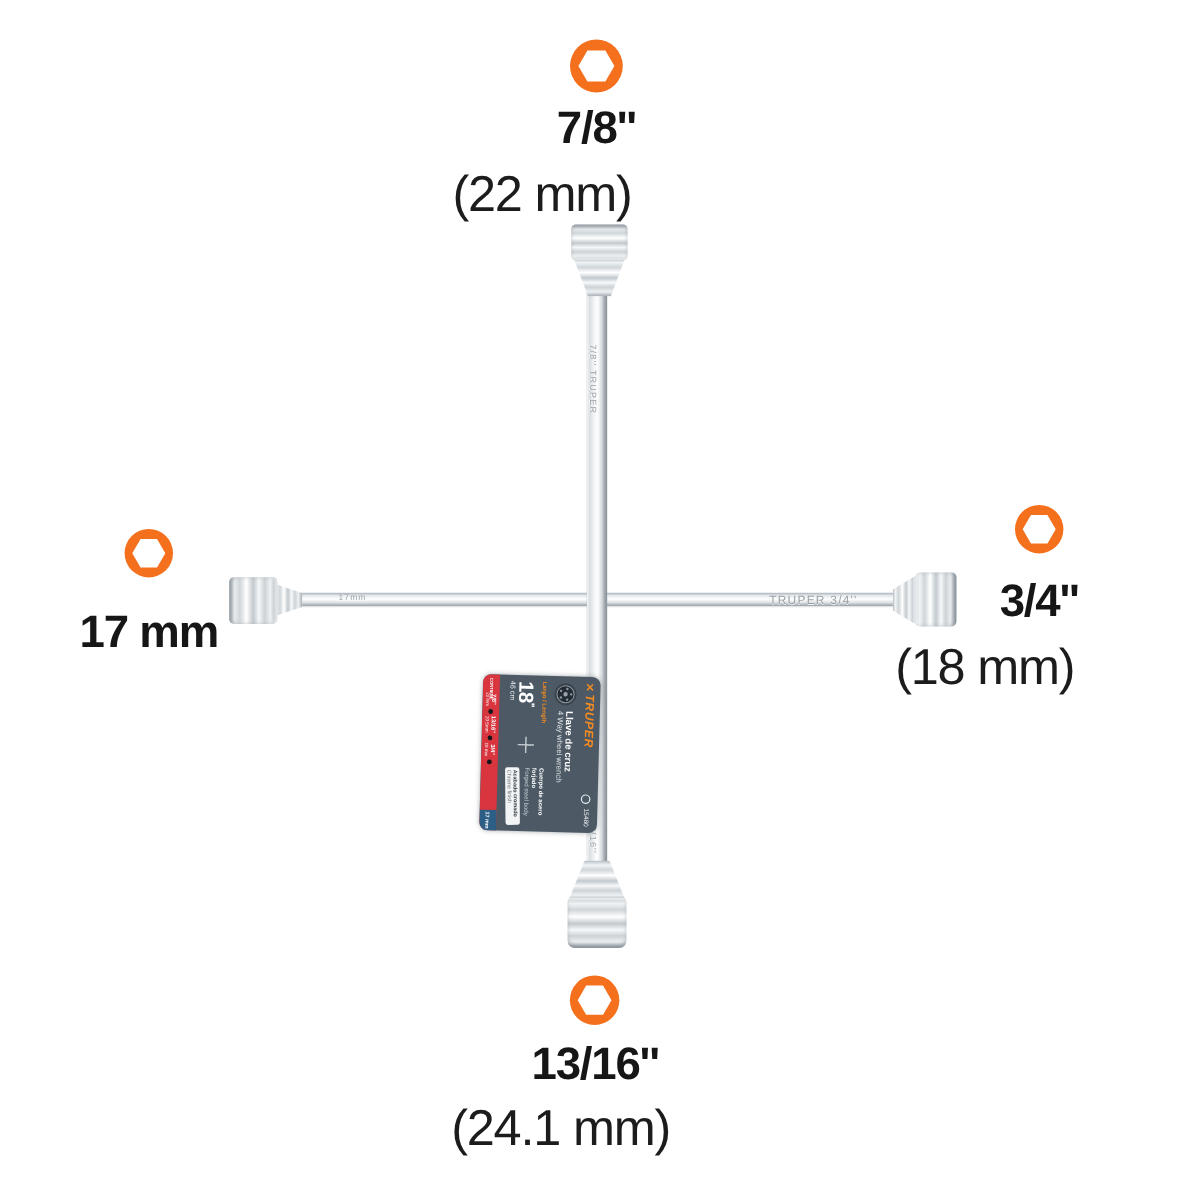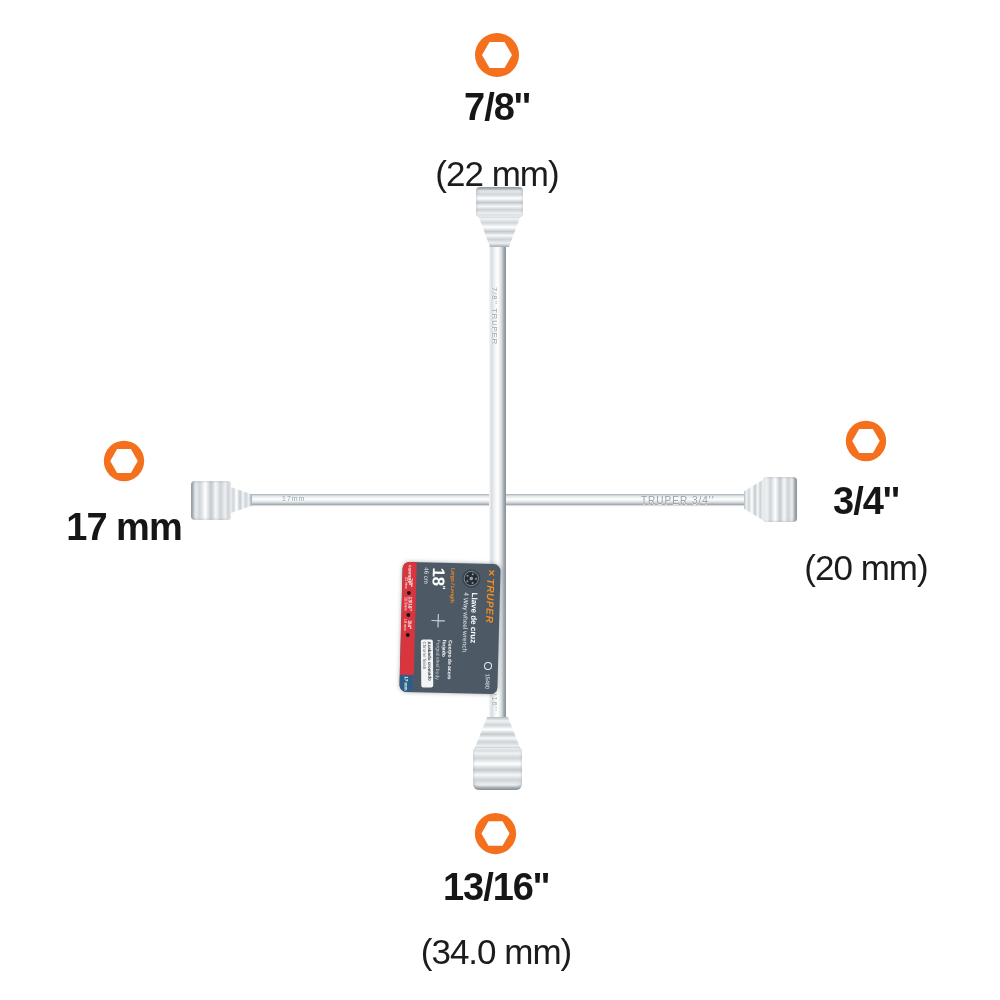--- a/index.html
+++ b/index.html
@@ -4,21 +4,21 @@
 <style>
   html,body{margin:0;padding:0;}
   body{
     width:1000px;height:1000px;position:relative;background:#ffffff;
     font-family:"Liberation Sans", sans-serif;overflow:hidden;
     --hex-icon:#f4701d; --tag-bg:#4d5a66; --tag-red:#d8353f; --tag-blue:#2d5e86; --truper-orange:#f68b1f;
   }
   .abs{position:absolute;}
   
   .size-label{width:220px;text-align:center;font-size:38px;font-weight:700;color:#161616;letter-spacing:-1px;}
-  .metric-label{width:240px;text-align:center;font-size:35px;font-weight:400;color:#1c1c1c;letter-spacing:-1px;margin-top:16px;}
+  .metric-label{width:240px;text-align:left;font-size:42px;font-weight:400;color:#1c1c1c;letter-spacing:-1px;}
   .hex-ring{display:block;}
   .hex-ring circle{fill:var(--hex-icon,#f4701d);}
   .hex-ring polygon{fill:#ffffff;}
   
   .bar-h{height:11px;background:linear-gradient(180deg,#a9b1b8 0%,#e2e7ea 20%,#ffffff 48%,#dce1e4 74%,#99a1a8 100%);box-shadow:0 1px 1px rgba(150,158,165,.35);}
   .bar-v{width:17px;background:linear-gradient(90deg,#a9b1b8 0%,#e6eaec 24%,#ffffff 50%,#d9dee1 76%,#99a1a8 100%);box-shadow:inset 2px 0 2px rgba(255,255,255,.85), inset -3px 0 3px rgba(125,134,142,.55);}
   .chrome-x{background:linear-gradient(90deg,#b3bbc1 0%,#f1f4f5 10%,#cfd5d9 22%,#ffffff 36%,#c2c9ce 50%,#f6f8f9 62%,#ccd2d6 74%,#eef1f3 86%,#a3abb2 100%);}
   .chrome-y{background:linear-gradient(180deg,#b3bbc1 0%,#f1f4f5 12%,#cfd5d9 24%,#ffffff 38%,#c2c9ce 52%,#f6f8f9 64%,#ccd2d6 76%,#eef1f3 88%,#a3abb2 100%);}
   .socket{border-radius:4px;}
   .sock-top{box-shadow:inset 0 3px 3px rgba(96,106,115,.4), inset 0 -2px 2px rgba(255,255,255,.7);}
@@ -70,34 +70,34 @@
   <polygon points="39,24 31.5,37 16.5,37 9,24 16.5,11 31.5,11"></polygon>
 </svg>
 <div class="abs size-label" style="left:387px;top:86px;">7/8''</div>
 <div class="abs metric-label" style="left:377px;top:138px;">(22 mm)</div>
 
 <svg class="abs hex-ring" style="left:844px;top:419px;" width="44" height="44" viewBox="0 0 48 48">
   <circle cx="24" cy="24" r="22"></circle>
   <polygon points="39,24 31.5,37 16.5,37 9,24 16.5,11 31.5,11"></polygon>
 </svg>
 <div class="abs size-label" style="left:756px;top:480px;">3/4''</div>
-<div class="abs metric-label" style="left:746px;top:532px;">(20 mm)</div>
+<div class="abs metric-label" style="left:746px;top:532px;">(18 mm)</div>
 
 <svg class="abs hex-ring" style="left:102px;top:439px;" width="44" height="44" viewBox="0 0 48 48">
   <circle cx="24" cy="24" r="22"></circle>
   <polygon points="39,24 31.5,37 16.5,37 9,24 16.5,11 31.5,11"></polygon>
 </svg>
 <div class="abs size-label" style="left:14px;top:506px;">17 mm</div>
 
 <svg class="abs hex-ring" style="left:473px;top:811px;" width="45" height="45" viewBox="0 0 48 48">
   <circle cx="24" cy="24" r="22"></circle>
   <polygon points="39,24 31.5,37 16.5,37 9,24 16.5,11 31.5,11"></polygon>
 </svg>
 <div class="abs size-label" style="left:386px;top:866px;">13/16''</div>
-<div class="abs metric-label" style="left:376px;top:916px;">(34.0 mm)</div>
+<div class="abs metric-label" style="left:376px;top:916px;">(24.1 mm)</div>
 
 <div>
 
   <div class="abs bar-h" style="left:248px;top:494px;width:242px;"></div>
   <div class="abs bar-h" style="left:505px;top:494px;width:243px;"></div>
   <div class="abs chrome-x cone-left" style="left:228px;top:486px;width:24px;height:28px;"></div>
   <div class="abs chrome-x socket sock-left" style="left:191px;top:481px;width:40px;height:39px;"></div>
   <div class="abs chrome-x cone-right" style="left:744px;top:478px;width:22px;height:44px;"></div>
   <div class="abs chrome-x socket sock-right" style="left:763px;top:477px;width:34px;height:45px;"></div>
 

